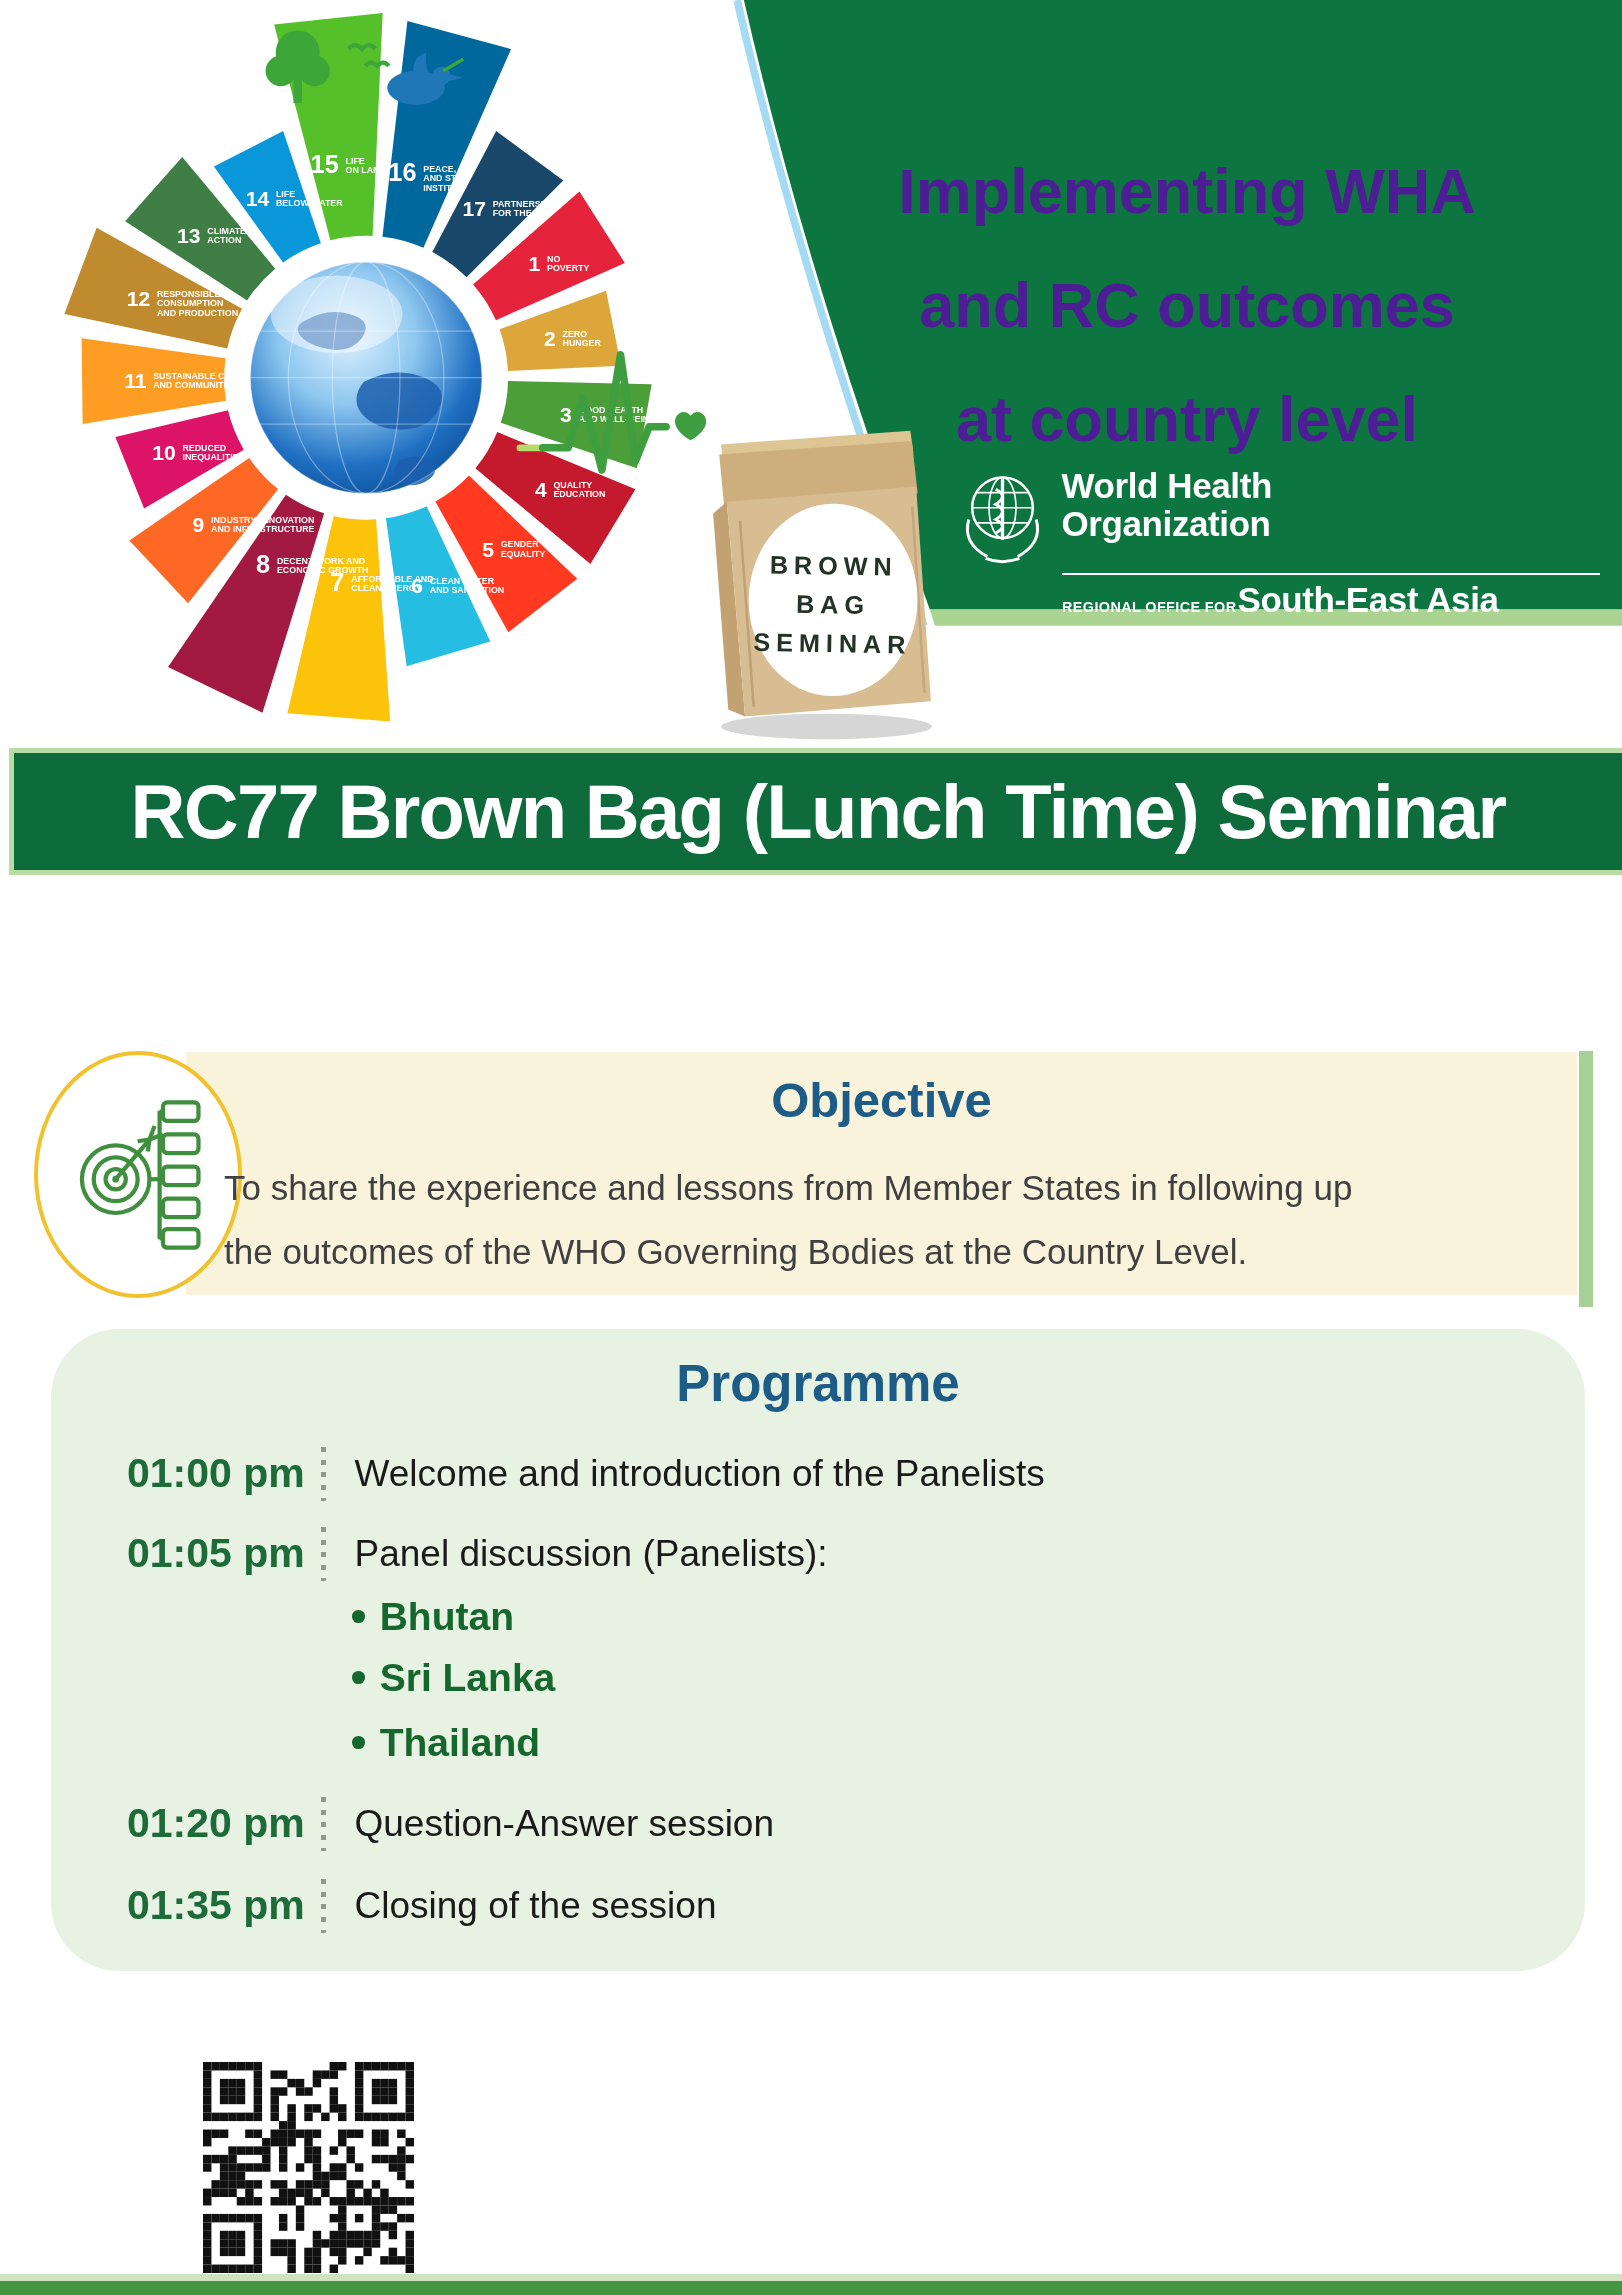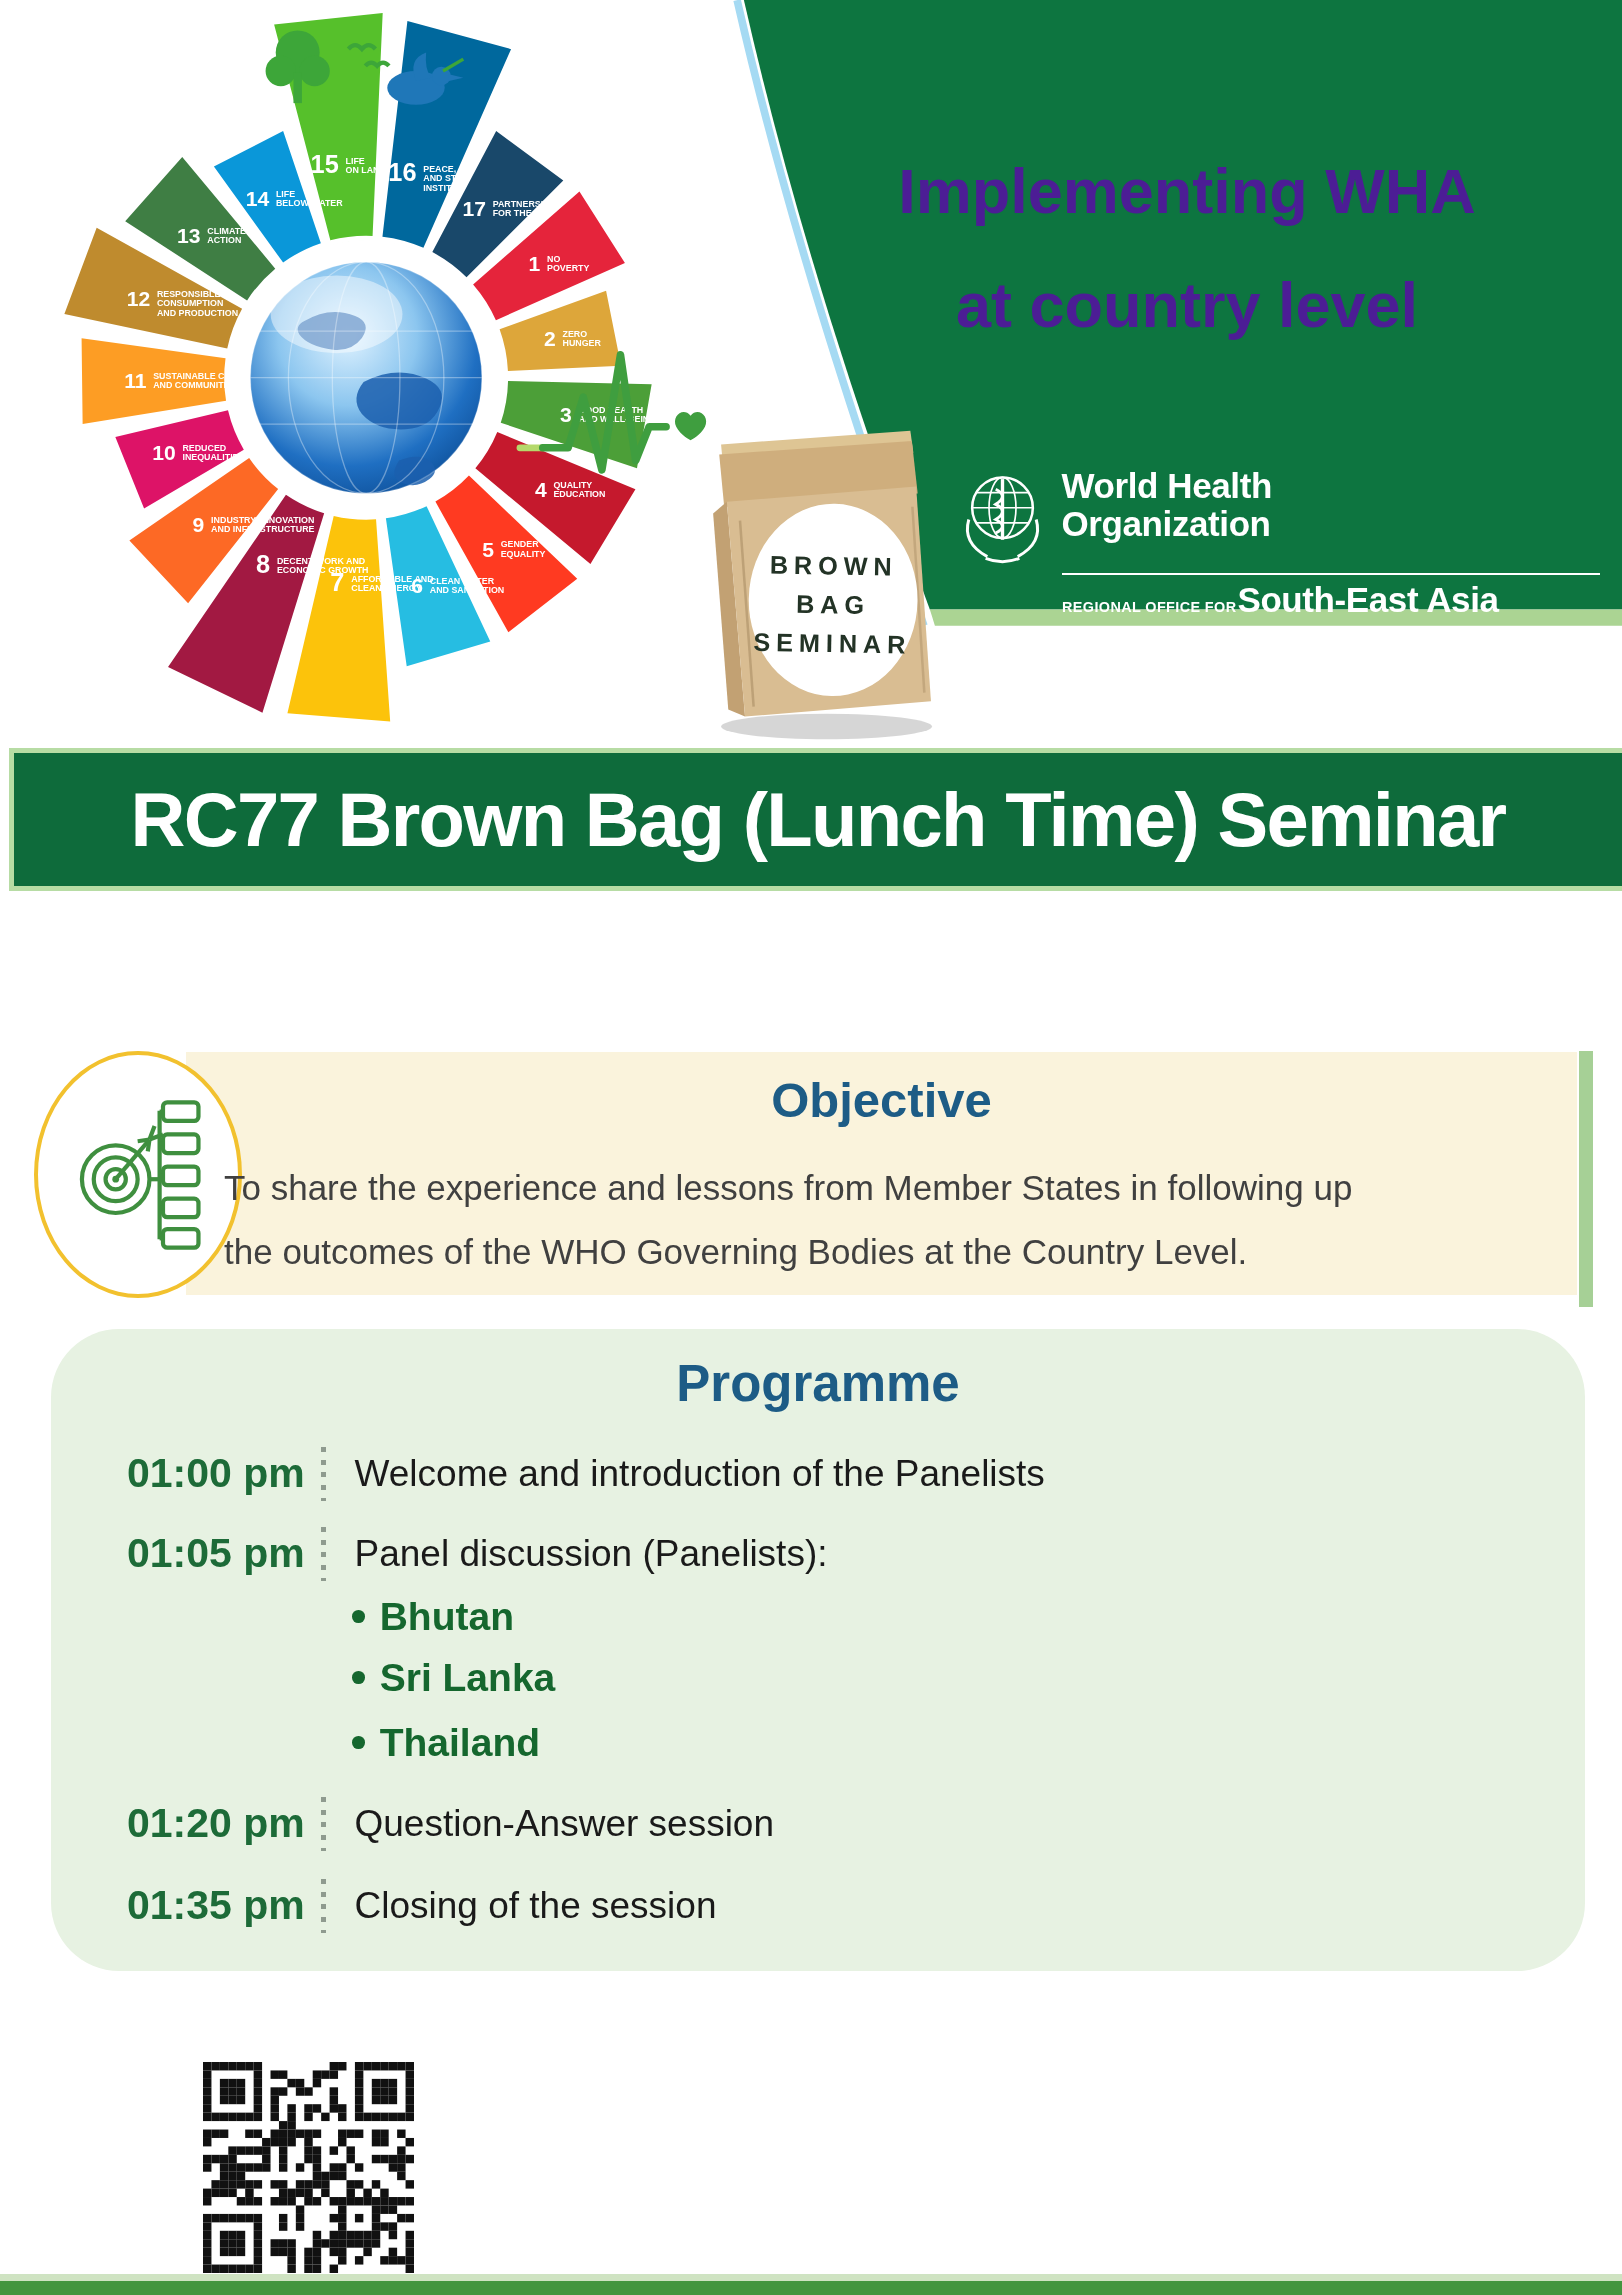--- a/index.html
+++ b/index.html
@@ -14,21 +14,21 @@
   .who-logo{left:957px;top:467px;width:642px;color:#fff;}
   .who-row{display:flex;align-items:flex-start;}
   .who-emblem{width:91px;height:100px;margin-right:13.5px;flex:0 0 auto;}
   .who-name{font-size:35px;font-weight:bold;line-height:38px;letter-spacing:-0.4px;}
   .who-sep{border-top:2.5px solid #fff;margin:6px 0 5px 0;width:538px;}
   .who-sub{display:flex;align-items:baseline;}
   .who-sub-small{font-size:14.4px;font-weight:bold;letter-spacing:0.4px;}
   .who-sub-big{font-size:35px;font-weight:bold;margin-left:1px;letter-spacing:-0.4px;}
 
   
-  .banner{left:8.5px;top:748px;width:1614px;height:143px;box-sizing:border-box;
+  .banner{left:8.5px;top:748px;width:1614px;height:127px;box-sizing:border-box;
           border:5px solid #b7dca4;border-right:none;display:flex;align-items:center;justify-content:center;}
   .banner-text{color:#fff;font-size:76px;font-weight:bold;letter-spacing:-1.7px;white-space:nowrap;}
 
   
   .date-wrap{left:0;top:901px;width:1623px;text-align:center;}
   .date-pill{display:inline-block;padding:13.5px 37px;font-size:46px;font-weight:bold;color:#33383b;}
 
   
   .obj-panel{left:186px;top:1052px;width:1391px;height:243px;}
   .obj-bar{left:1579px;top:1051px;width:13.5px;height:256px;}
@@ -187,20 +187,21 @@
 
     <g fill="none" stroke-linecap="round" stroke-linejoin="round">
       <polyline points="615,530 642,530" stroke="#b5d96b" stroke-width="8"></polyline>
       <polyline points="642,530 672,530 690,470 712,556 734,420 752,545 768,505 788,505" stroke="#3f9e3f" stroke-width="9"></polyline>
       <path d="M800,505 c-6,-12 8,-24 17,-13 c9,-11 23,1 17,13 c-5,10 -17,16 -17,16 c0,0 -12,-6 -17,-16 Z" fill="#3f9e3f" stroke="none"></path>
     </g>
   </svg>
 
   <div class="abs hero-title">
     <div>Implementing WHA</div>
+    <div>and RC outcomes</div>
     <div>at country level</div>
   </div>
 
   <div class="abs who-logo">
     <div class="who-row">
       <svg class="who-emblem" viewBox="0 0 108 118" fill="none" stroke="#ffffff">
         <circle cx="54" cy="48" r="36" stroke-width="3"></circle>
         <ellipse cx="54" cy="48" rx="16" ry="36" stroke-width="2"></ellipse>
         <line x1="18" y1="48" x2="90" y2="48" stroke-width="2"></line>
         <line x1="22" y1="30" x2="86" y2="30" stroke-width="2"></line>

